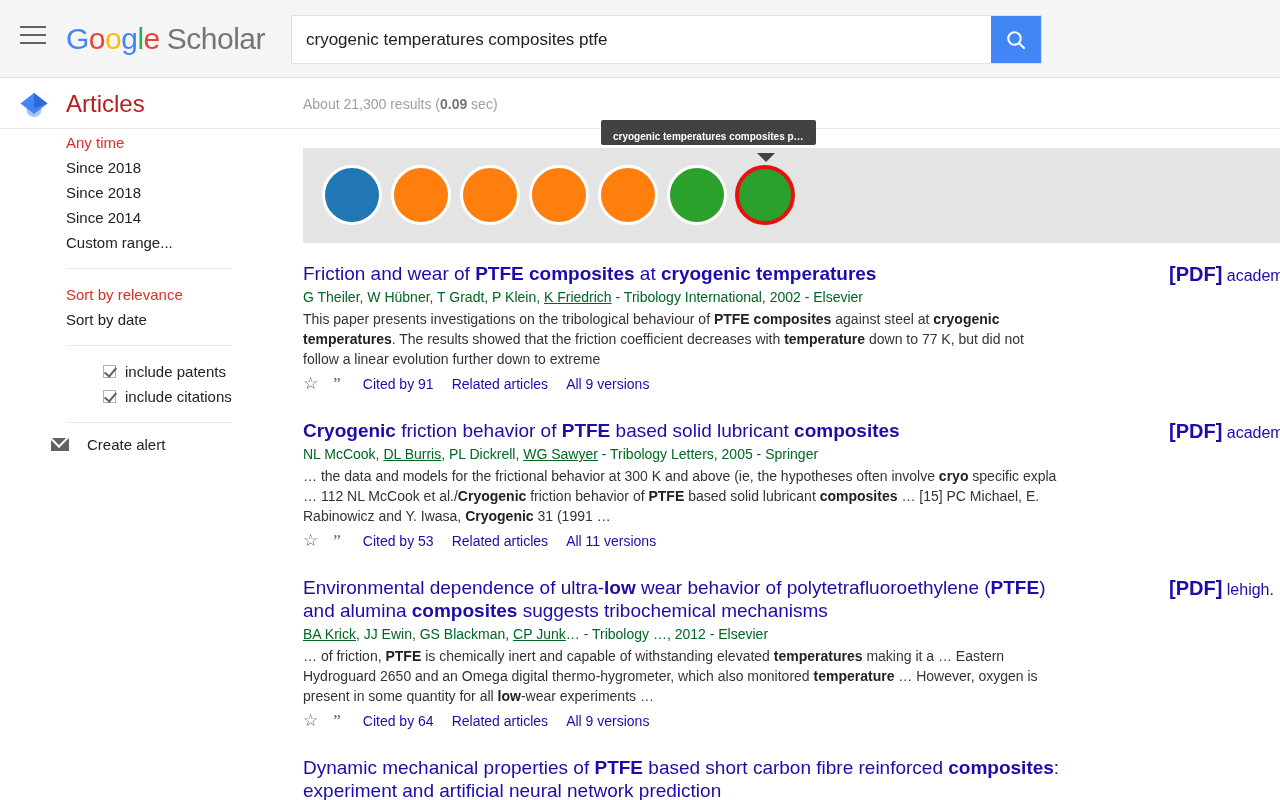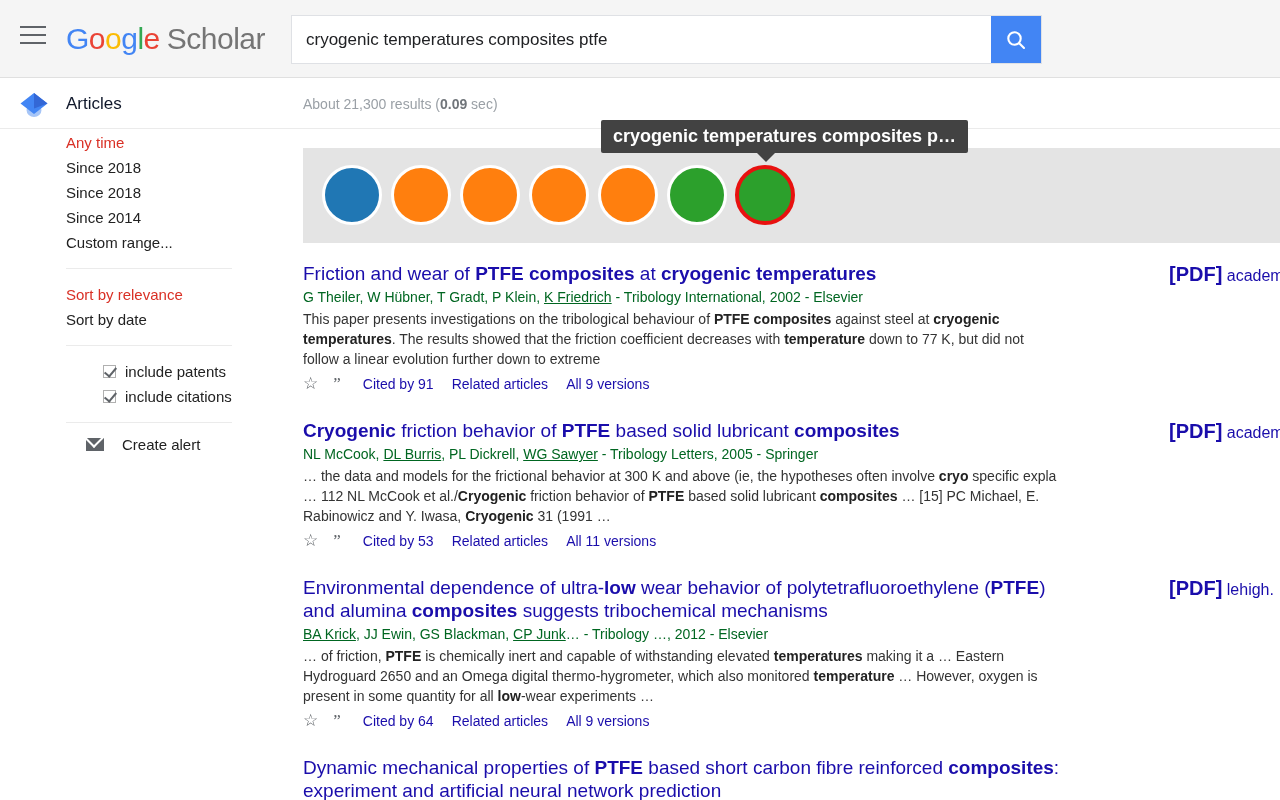--- a/index.html
+++ b/index.html
@@ -73,21 +73,21 @@
     width: 1280px; height: 50px;
     background: #ffffff;
     border-bottom: 1px solid #ebebeb;
   }
   #scholar-icon {
     position: absolute; left: 17px; top: 10px;
     width: 34px; height: 30px;
   }
   #articles-label {
     position: absolute; left: 66px; top: 8px;
-    font-size: 17px; color: #0f172a; line-height: 34px;
+    font-size: 24px; color: #b91c1c; line-height: 34px;
   }
   #resultstats {
     position: absolute; left: 303px; top: 16px;
     font-size: 14px; color: #9aa0a6; line-height: 19px;
   }
   #resultstats b { color: #70757a; font-weight: bold; }
 
   
   #sidebar {
     position: absolute; left: 0; top: 130px;
@@ -119,21 +119,21 @@
     content: ""; position: absolute;
     left: 3px; top: -1px;
     width: 5px; height: 10px;
     border: solid #5f6368;
     border-width: 0 2px 2px 0;
     transform: rotate(40deg);
   }
   #alert-row {
     display: flex; align-items: center;
     font-size: 15px; color: #222; cursor: pointer;
-    padding-left: 86px; margin-top: 5px;
+    padding-left: 51px; margin-top: 5px;
   }
   #envelope {
     width: 18px; height: 13px;
     background: #5f6368; margin-right: 18px;
     position: relative; overflow: hidden;
   }
   #envelope::after {
     content: ""; position: absolute;
     left: 1px; top: -7px;
     width: 12px; height: 12px;
@@ -150,24 +150,24 @@
   .dot {
     position: absolute; top: 17px;
     width: 60px; height: 60px; border-radius: 50%;
     border: 3px solid #ffffff;
     cursor: pointer;
   }
   .dot.sel { border: 4px solid #e8110f; }
 
   #tooltip {
     position: absolute; left: 601px; top: 120px;
-    height: 33px;
+    height: 25px;
     background: #424242;
     color: #ffffff;
-    font-size: 18px; font-weight: bold;
+    font-size: 10px; font-weight: bold;
     line-height: 33px;
     padding: 0 12px;
     white-space: nowrap;
     border-radius: 2px;
   }
   #tooltip-arrow {
     position: absolute; left: 757px; top: 153px;
     width: 0; height: 0;
     border-left: 9px solid transparent;
     border-right: 9px solid transparent;

